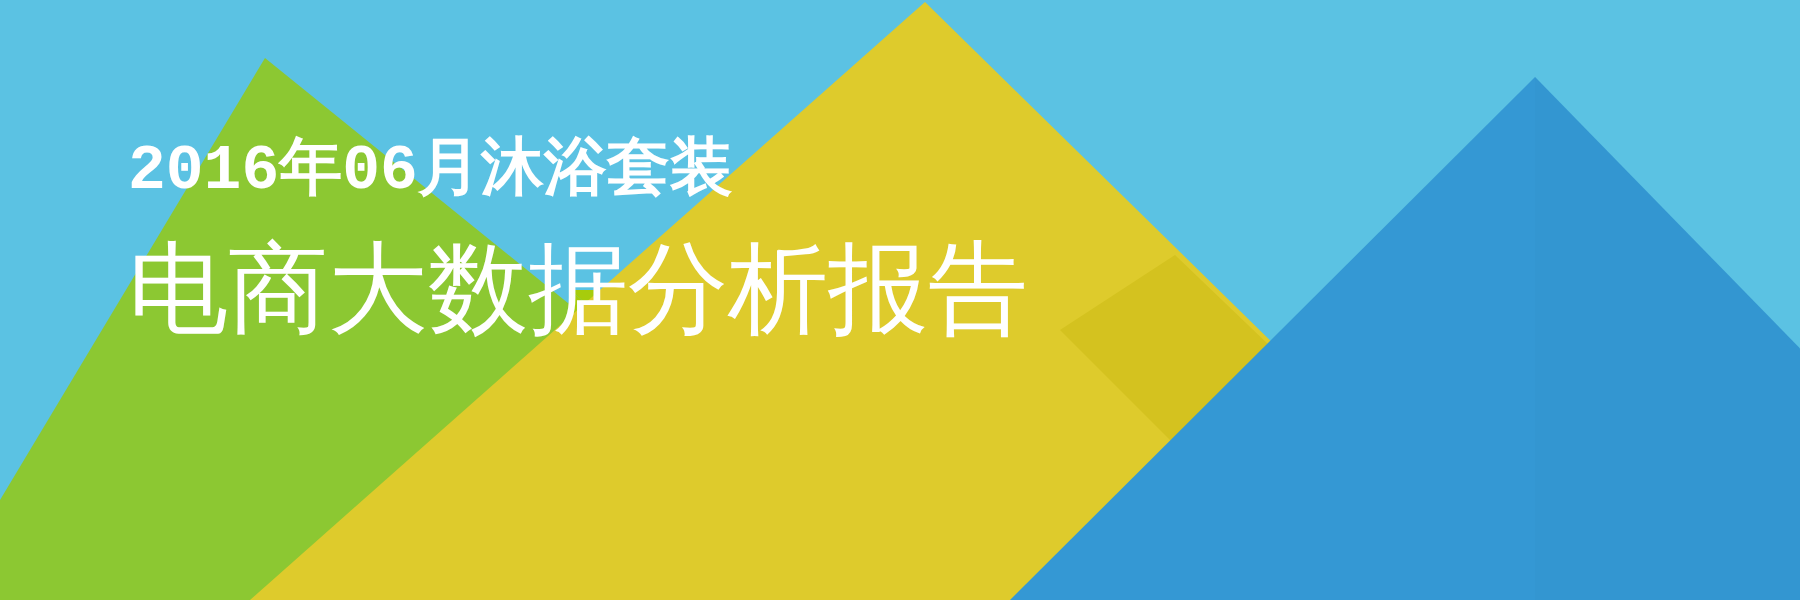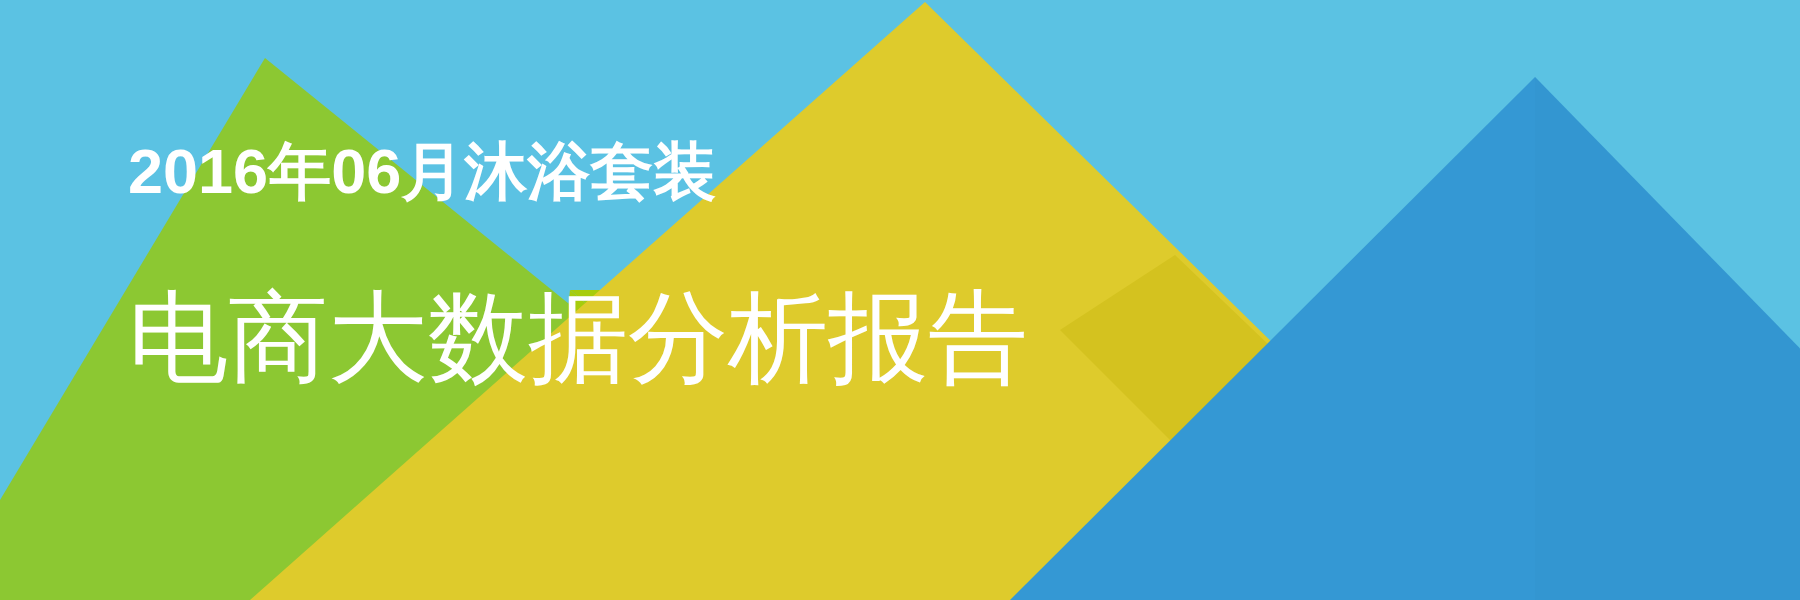--- a/index.html
+++ b/index.html
@@ -23,41 +23,41 @@
     height: 600px;
     display: block;
   }
   #title-block {
     position: absolute;
     left: 0;
     top: 0;
     width: 1544px;
     height: 600px;
     pointer-events: none;
+    font-family: Liberation Mono, monospace;
   }
   .title-line {
     position: absolute;
     color: #ffffff;
     white-space: nowrap;
     letter-spacing: 0px;
   }
   #title-line-1 {
     left: 128px;
     top: 140px;
     font-size: 63px;
     font-weight: 700;
     line-height: 1.0;
   }
   #title-line-2 {
     left: 128px;
     top: 238px;
     font-size: 100px;
     font-weight: 400;
     line-height: 1.18;
-    margin-top: 40px;
   }
 </style>
 </head>
 <body>
 
 <div id="banner">
 
   <svg id="bg-svg" viewBox="0 0 1800 600" preserveAspectRatio="none" xmlns="http://www.w3.org/2000/svg">
 
     <rect x="0" y="0" width="1800" height="600" fill="#5BC2E3"></rect>

